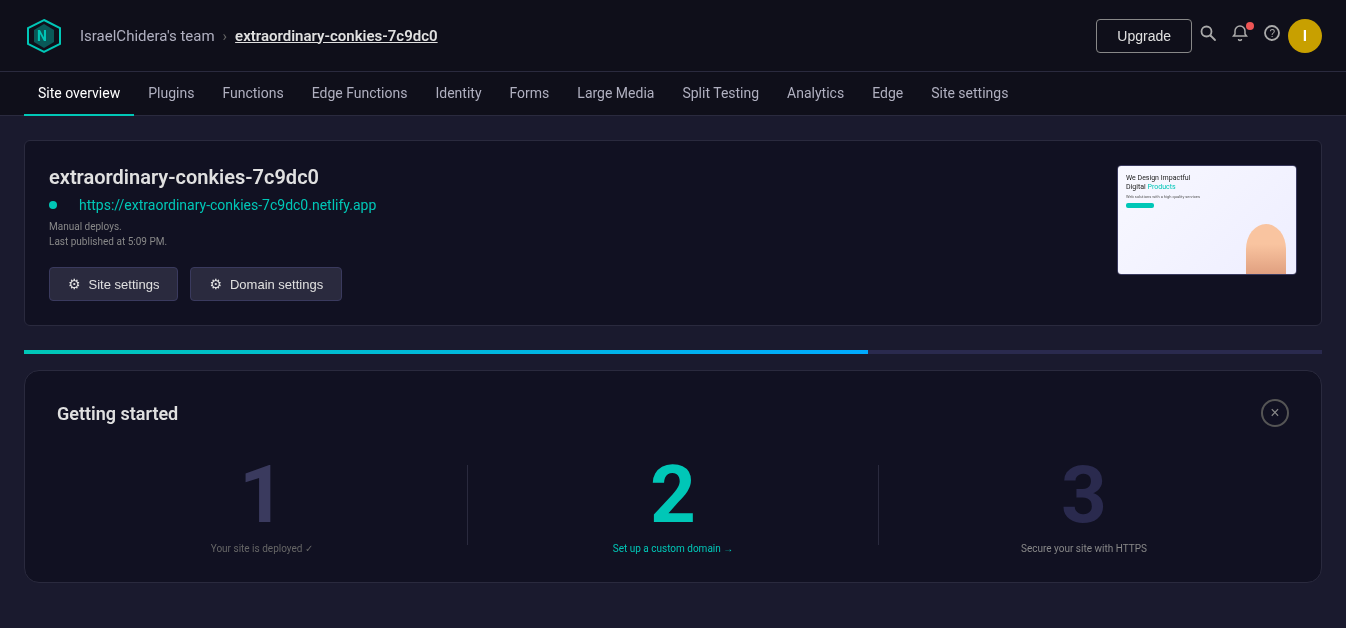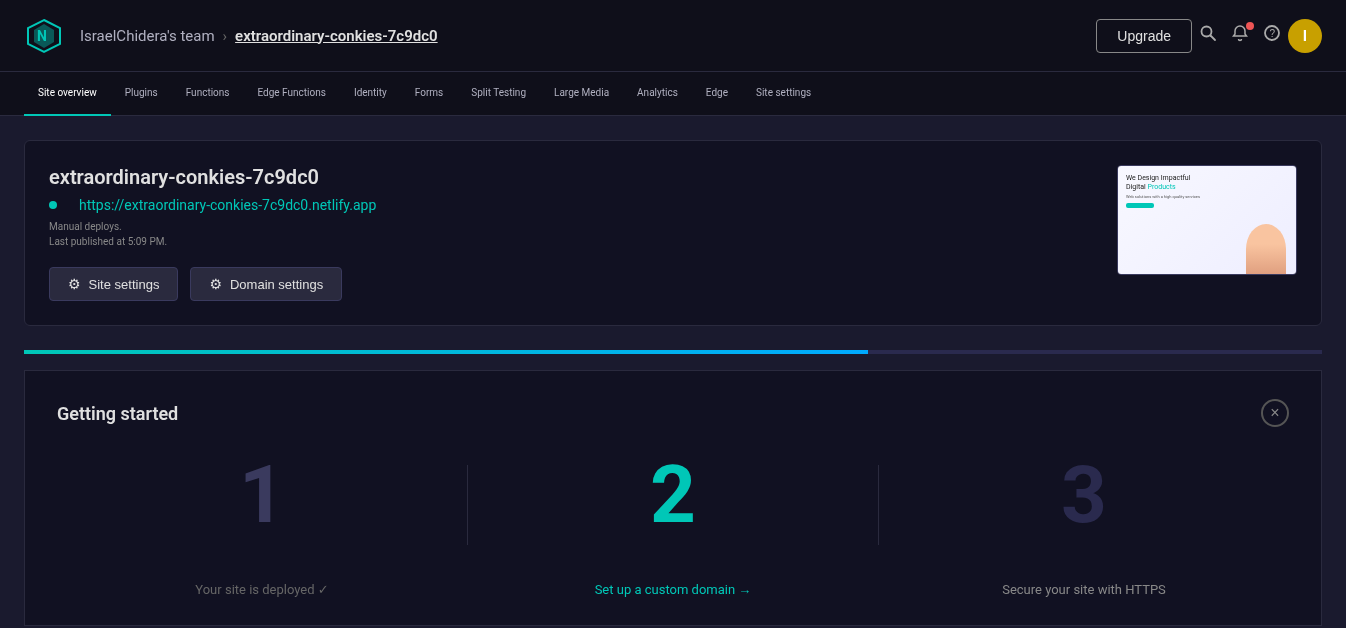--- a/index.html
+++ b/index.html
@@ -103,21 +103,21 @@
       background-color: #0f0f1a;
       height: 44px;
       display: flex;
       align-items: center;
       padding: 0 24px;
       border-bottom: 1px solid #2a2a3e;
       gap: 0;
     }
     .nav-item {
       color: #b0b0c0;
-      font-size: 10px;
+      font-size: 14px;
       padding: 0 14px;
       height: 44px;
       display: flex;
       align-items: center;
       cursor: pointer;
       text-decoration: none;
       border-bottom: 2px solid transparent;
       white-space: nowrap;
     }
     .nav-item.active {
@@ -252,21 +252,21 @@
     .progress-bar-fill {
       height: 4px;
       background: linear-gradient(90deg, #00c7b7, #0af);
       width: 65%;
     }
 
     
     .getting-started {
       background-color: #111122;
       border: 1px solid #2a2a3e;
-      border-radius: 0;
+      border-radius: 15px;
       padding: 28px 32px;
       position: relative;
     }
     .getting-started-header {
       display: flex;
       align-items: center;
       justify-content: space-between;
       margin-bottom: 28px;
     }
     .getting-started-title {
@@ -309,23 +309,22 @@
     .step-number.done {
       color: #3a3a5e;
     }
     .step-number.active {
       color: #00c7b7;
     }
     .step-number.pending {
       color: #2a2a4e;
     }
     .step-label {
-      font-size: 13px;
+      font-size: 10px;
       color: #888;
-      margin-top: 39px;
     }
     .step-label.active {
       color: #00c7b7;
     }
     .step-label.done {
       color: #666;
     }
     .step-divider {
       flex-shrink: 0;
       width: 1px;
@@ -384,22 +383,22 @@
   </div>
 </div>
 
 <nav class="nav">
   <a class="nav-item active">Site overview</a>
   <a class="nav-item">Plugins</a>
   <a class="nav-item">Functions</a>
   <a class="nav-item">Edge Functions</a>
   <a class="nav-item">Identity</a>
   <a class="nav-item">Forms</a>
+  <a class="nav-item">Large Media</a>
   <a class="nav-item">Split Testing</a>
-  <a class="nav-item">Large Media</a>
   <a class="nav-item">Analytics</a>
   <a class="nav-item">Edge</a>
   <a class="nav-item">Site settings</a>
 </nav>
 
 <div class="main">
 
   <div class="site-card">
     <div class="site-info">
       <div class="site-name">extraordinary-conkies-7c9dc0</div>

